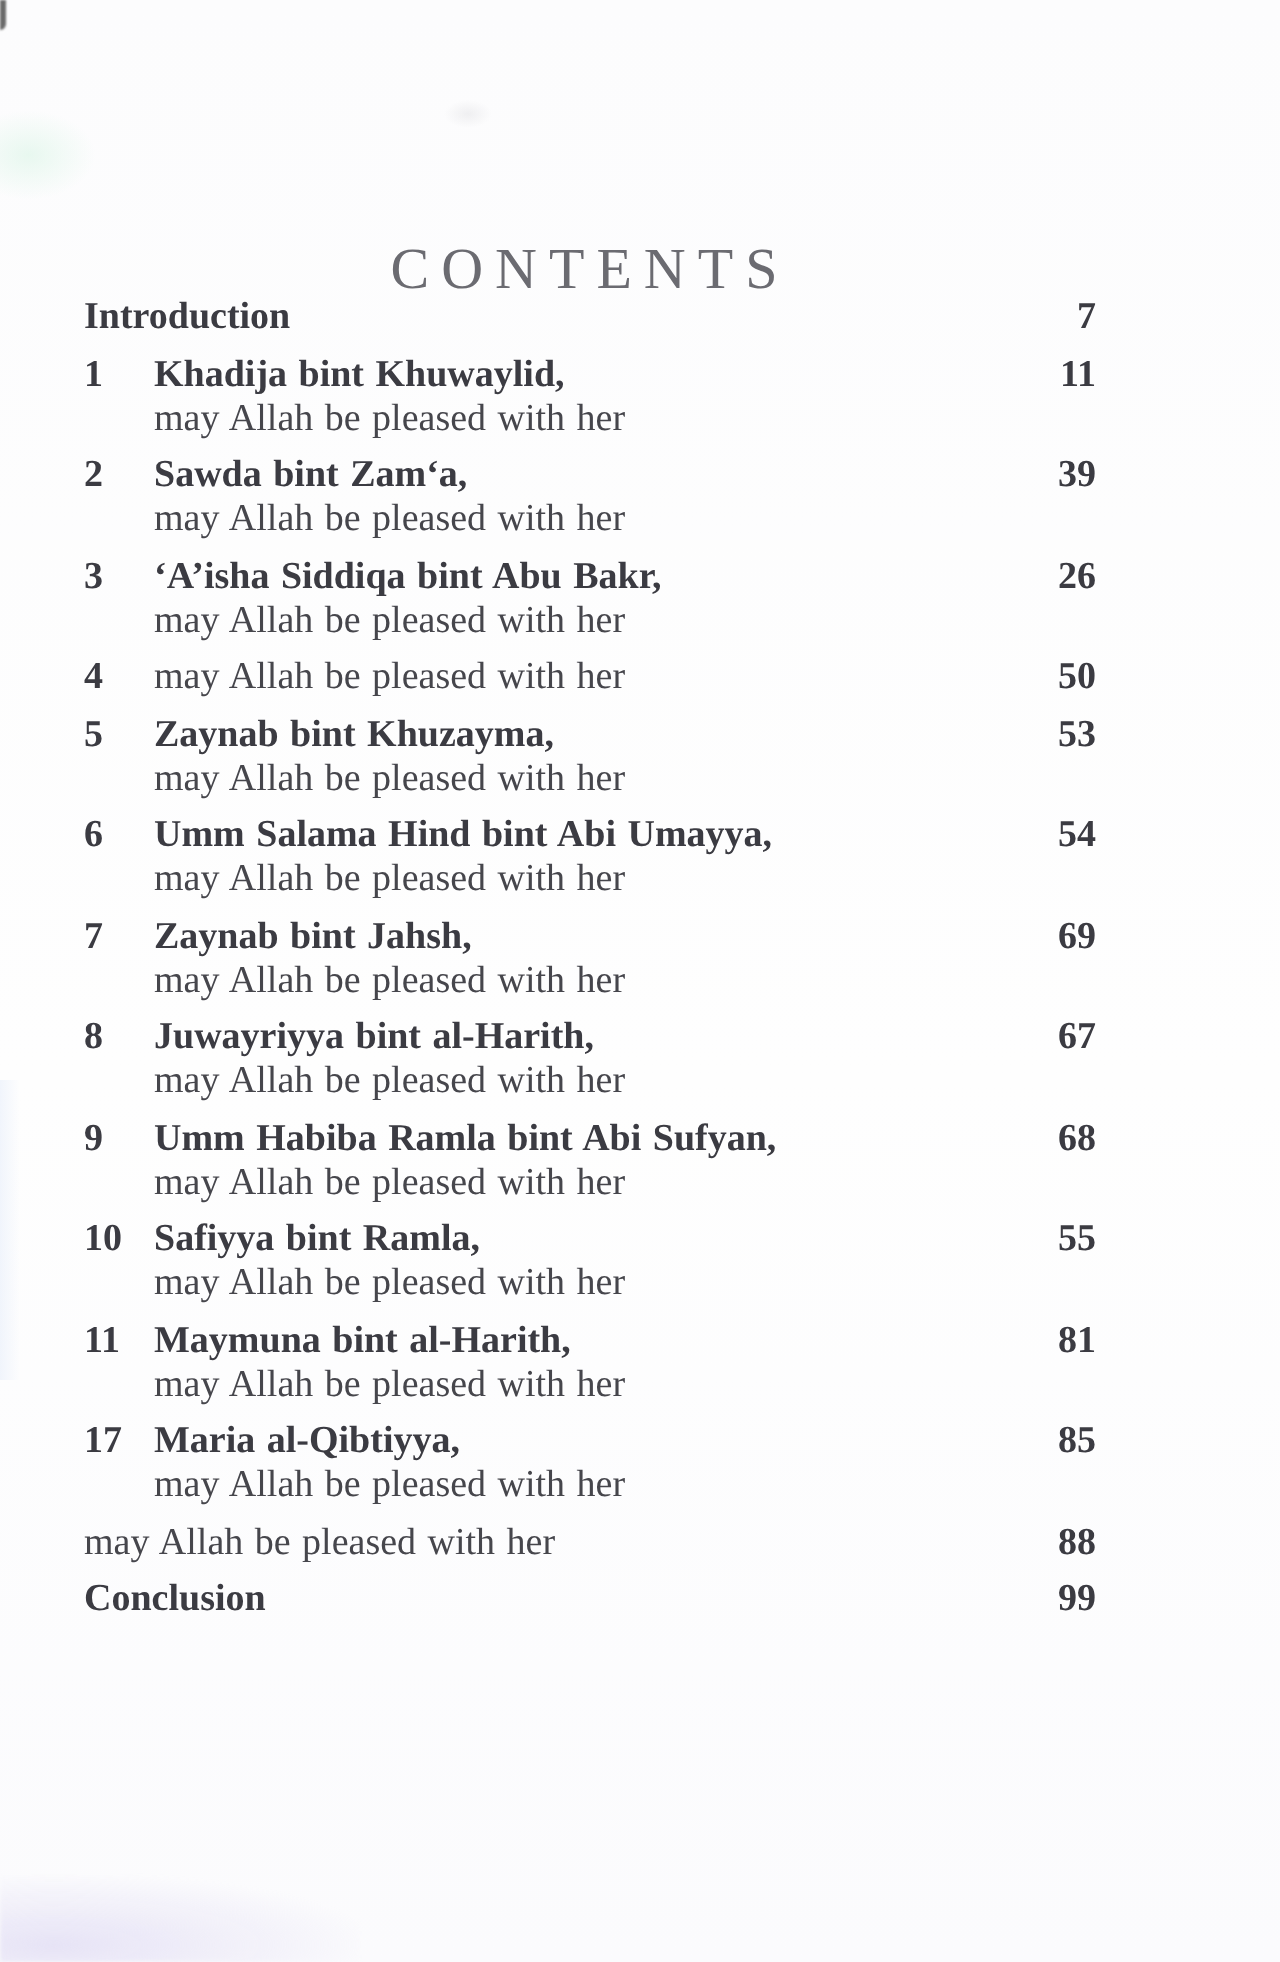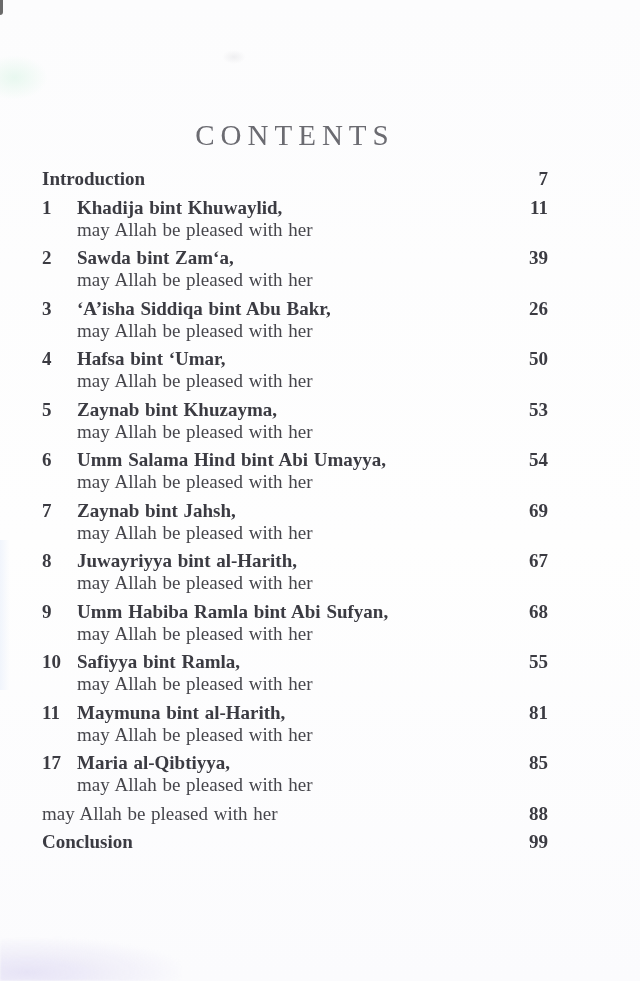--- a/index.html
+++ b/index.html
@@ -52,21 +52,21 @@
     text-align:center;
     font-size:29px;
     line-height:34px;
     letter-spacing:6px;
     color:var(--title-ink);
     font-weight:400;
     margin-top:28px;
   }
   .toc{
     position:absolute;
-    top:168px;left:42px;width:506px;
+    top:148px;left:42px;width:506px;
   }
   .row{
     display:flex;
     align-items:flex-start;
     margin-bottom:6.5px;
   }
   .num{
     width:35px;
     flex:0 0 35px;
     font-weight:700;
@@ -149,21 +149,20 @@
     <span class="titles">
       <span class="t">‘A’isha Siddiqa bint Abu Bakr,</span>
       <span class="s">may Allah be pleased with her</span>
     </span>
     <span class="pg">26</span>
   </div>
 
   <div class="row">
     <span class="num">4</span>
     <span class="titles">
-      <span class="t">Hafsa bint ‘Umar,</span>
       <span class="s">may Allah be pleased with her</span>
     </span>
     <span class="pg">50</span>
   </div>
 
   <div class="row">
     <span class="num">5</span>
     <span class="titles">
       <span class="t">Zaynab bint Khuzayma,</span>
       <span class="s">may Allah be pleased with her</span>

